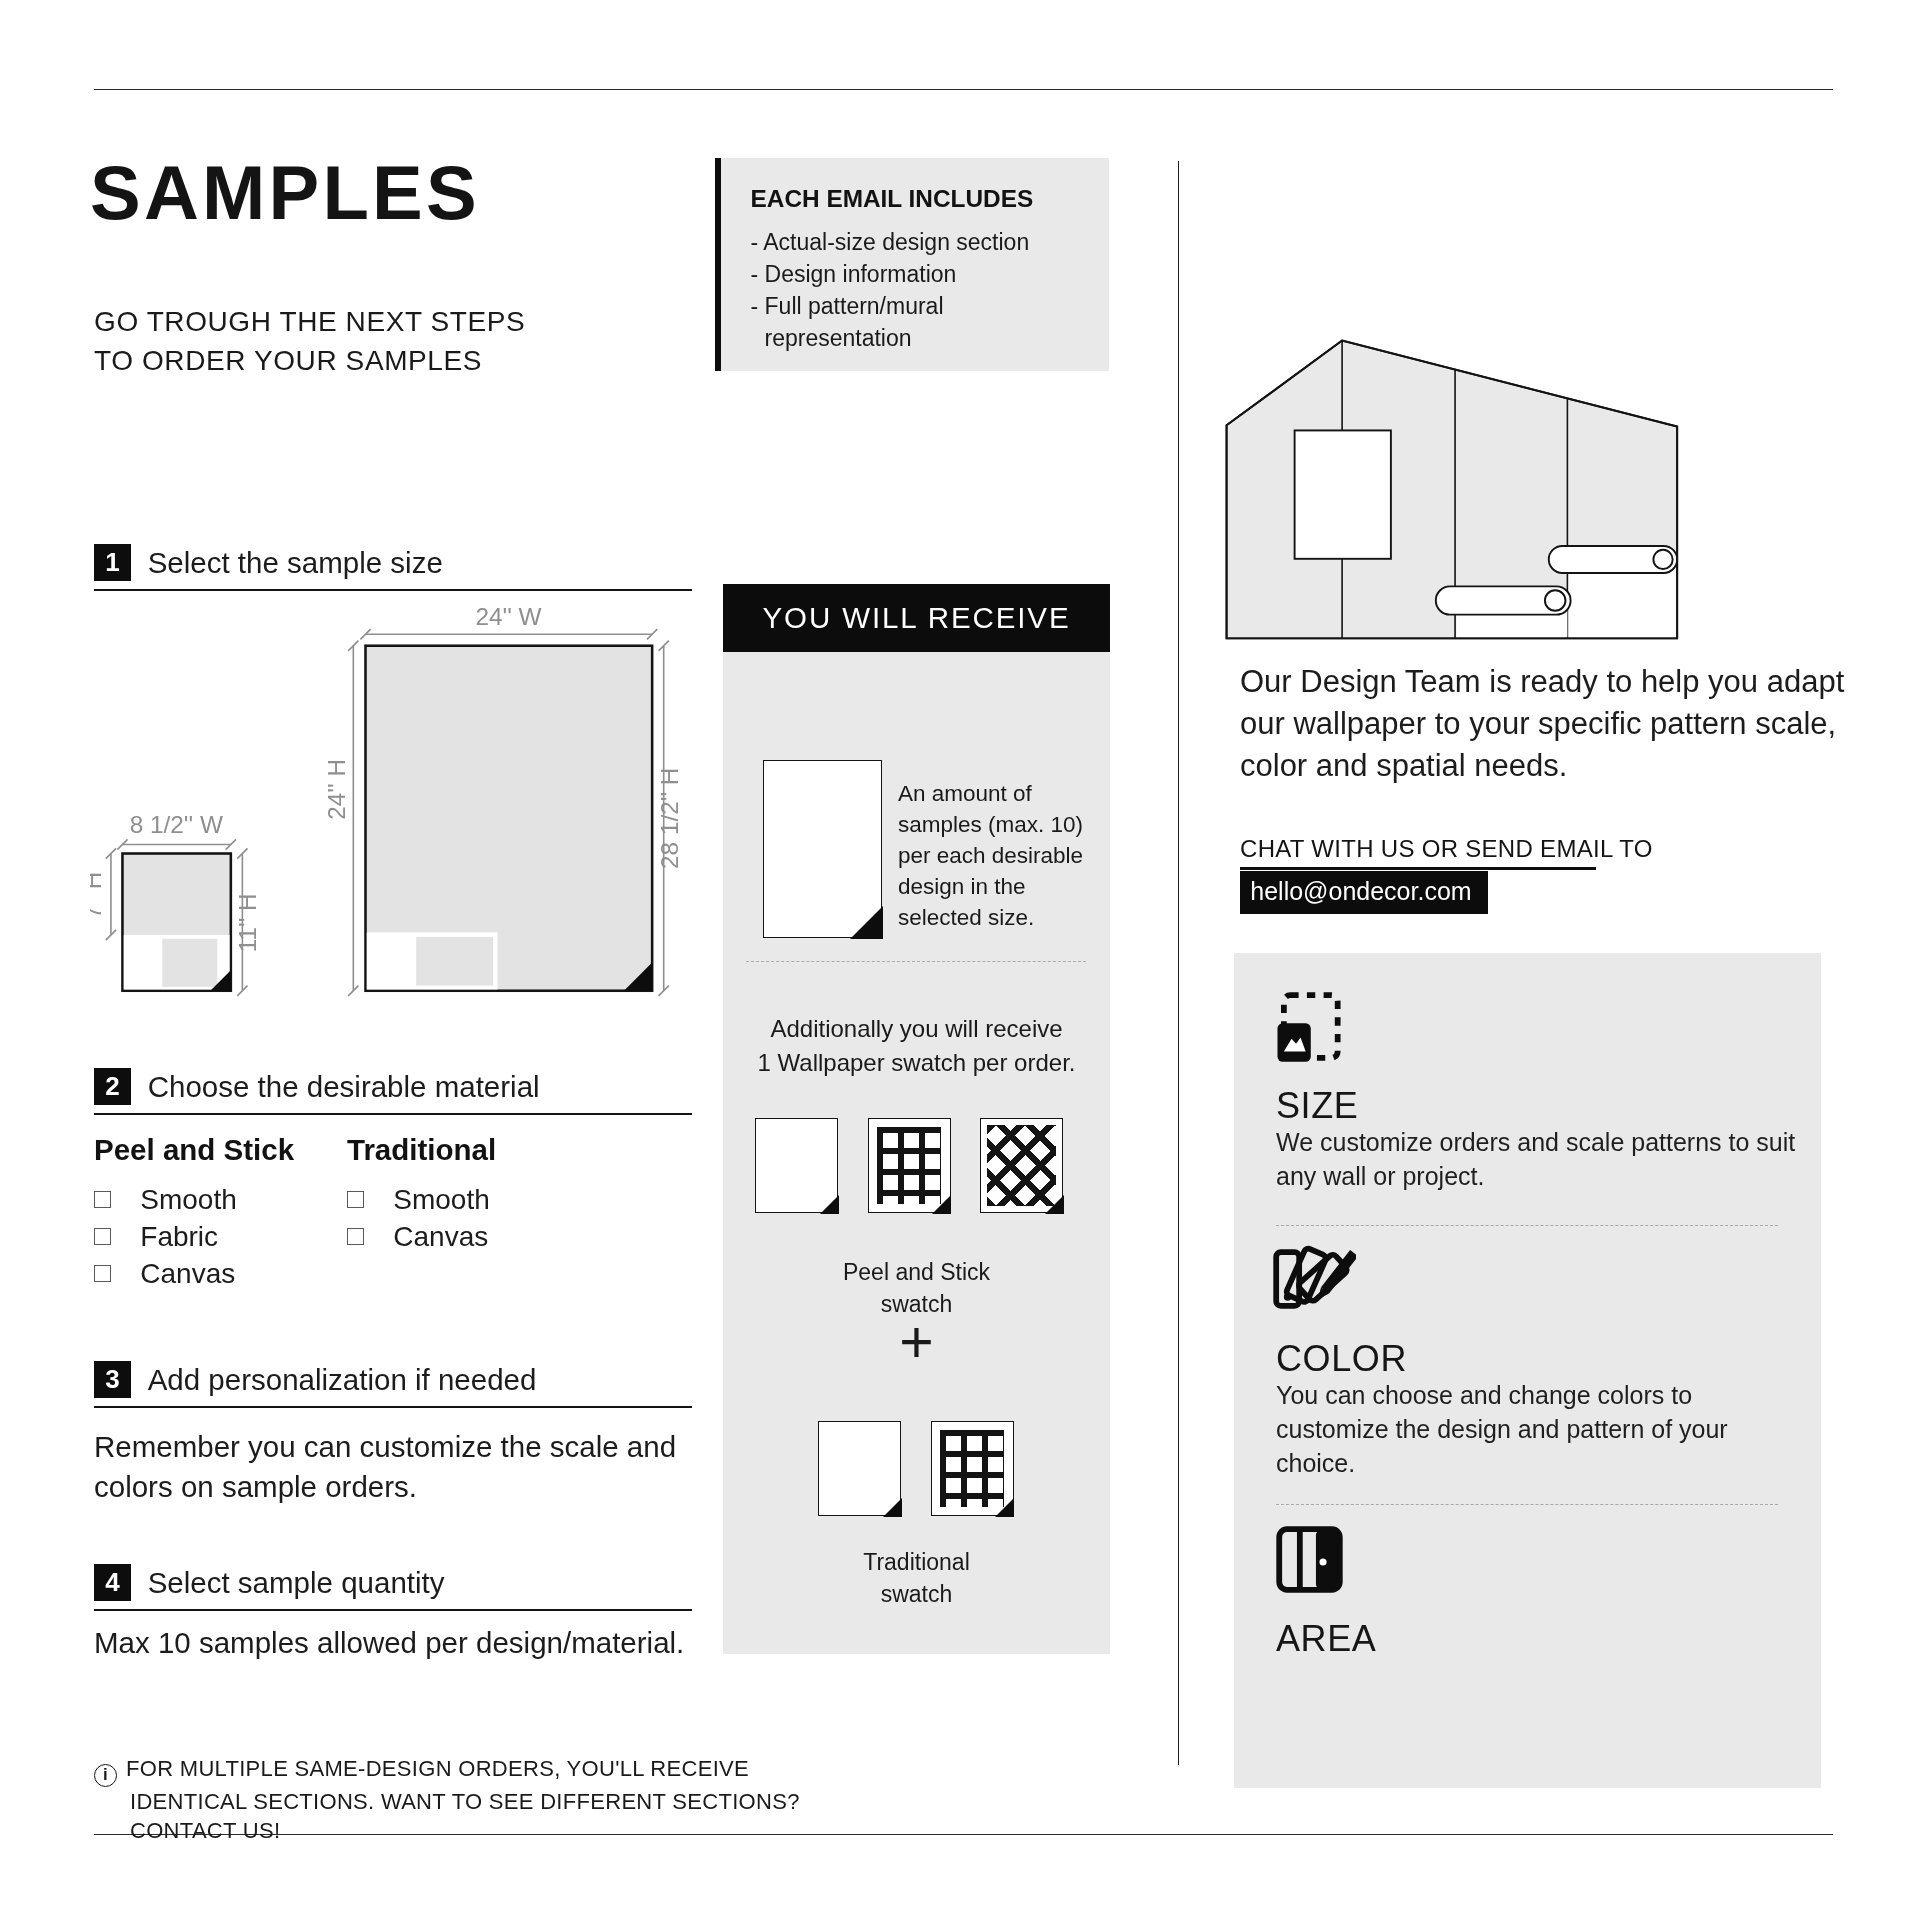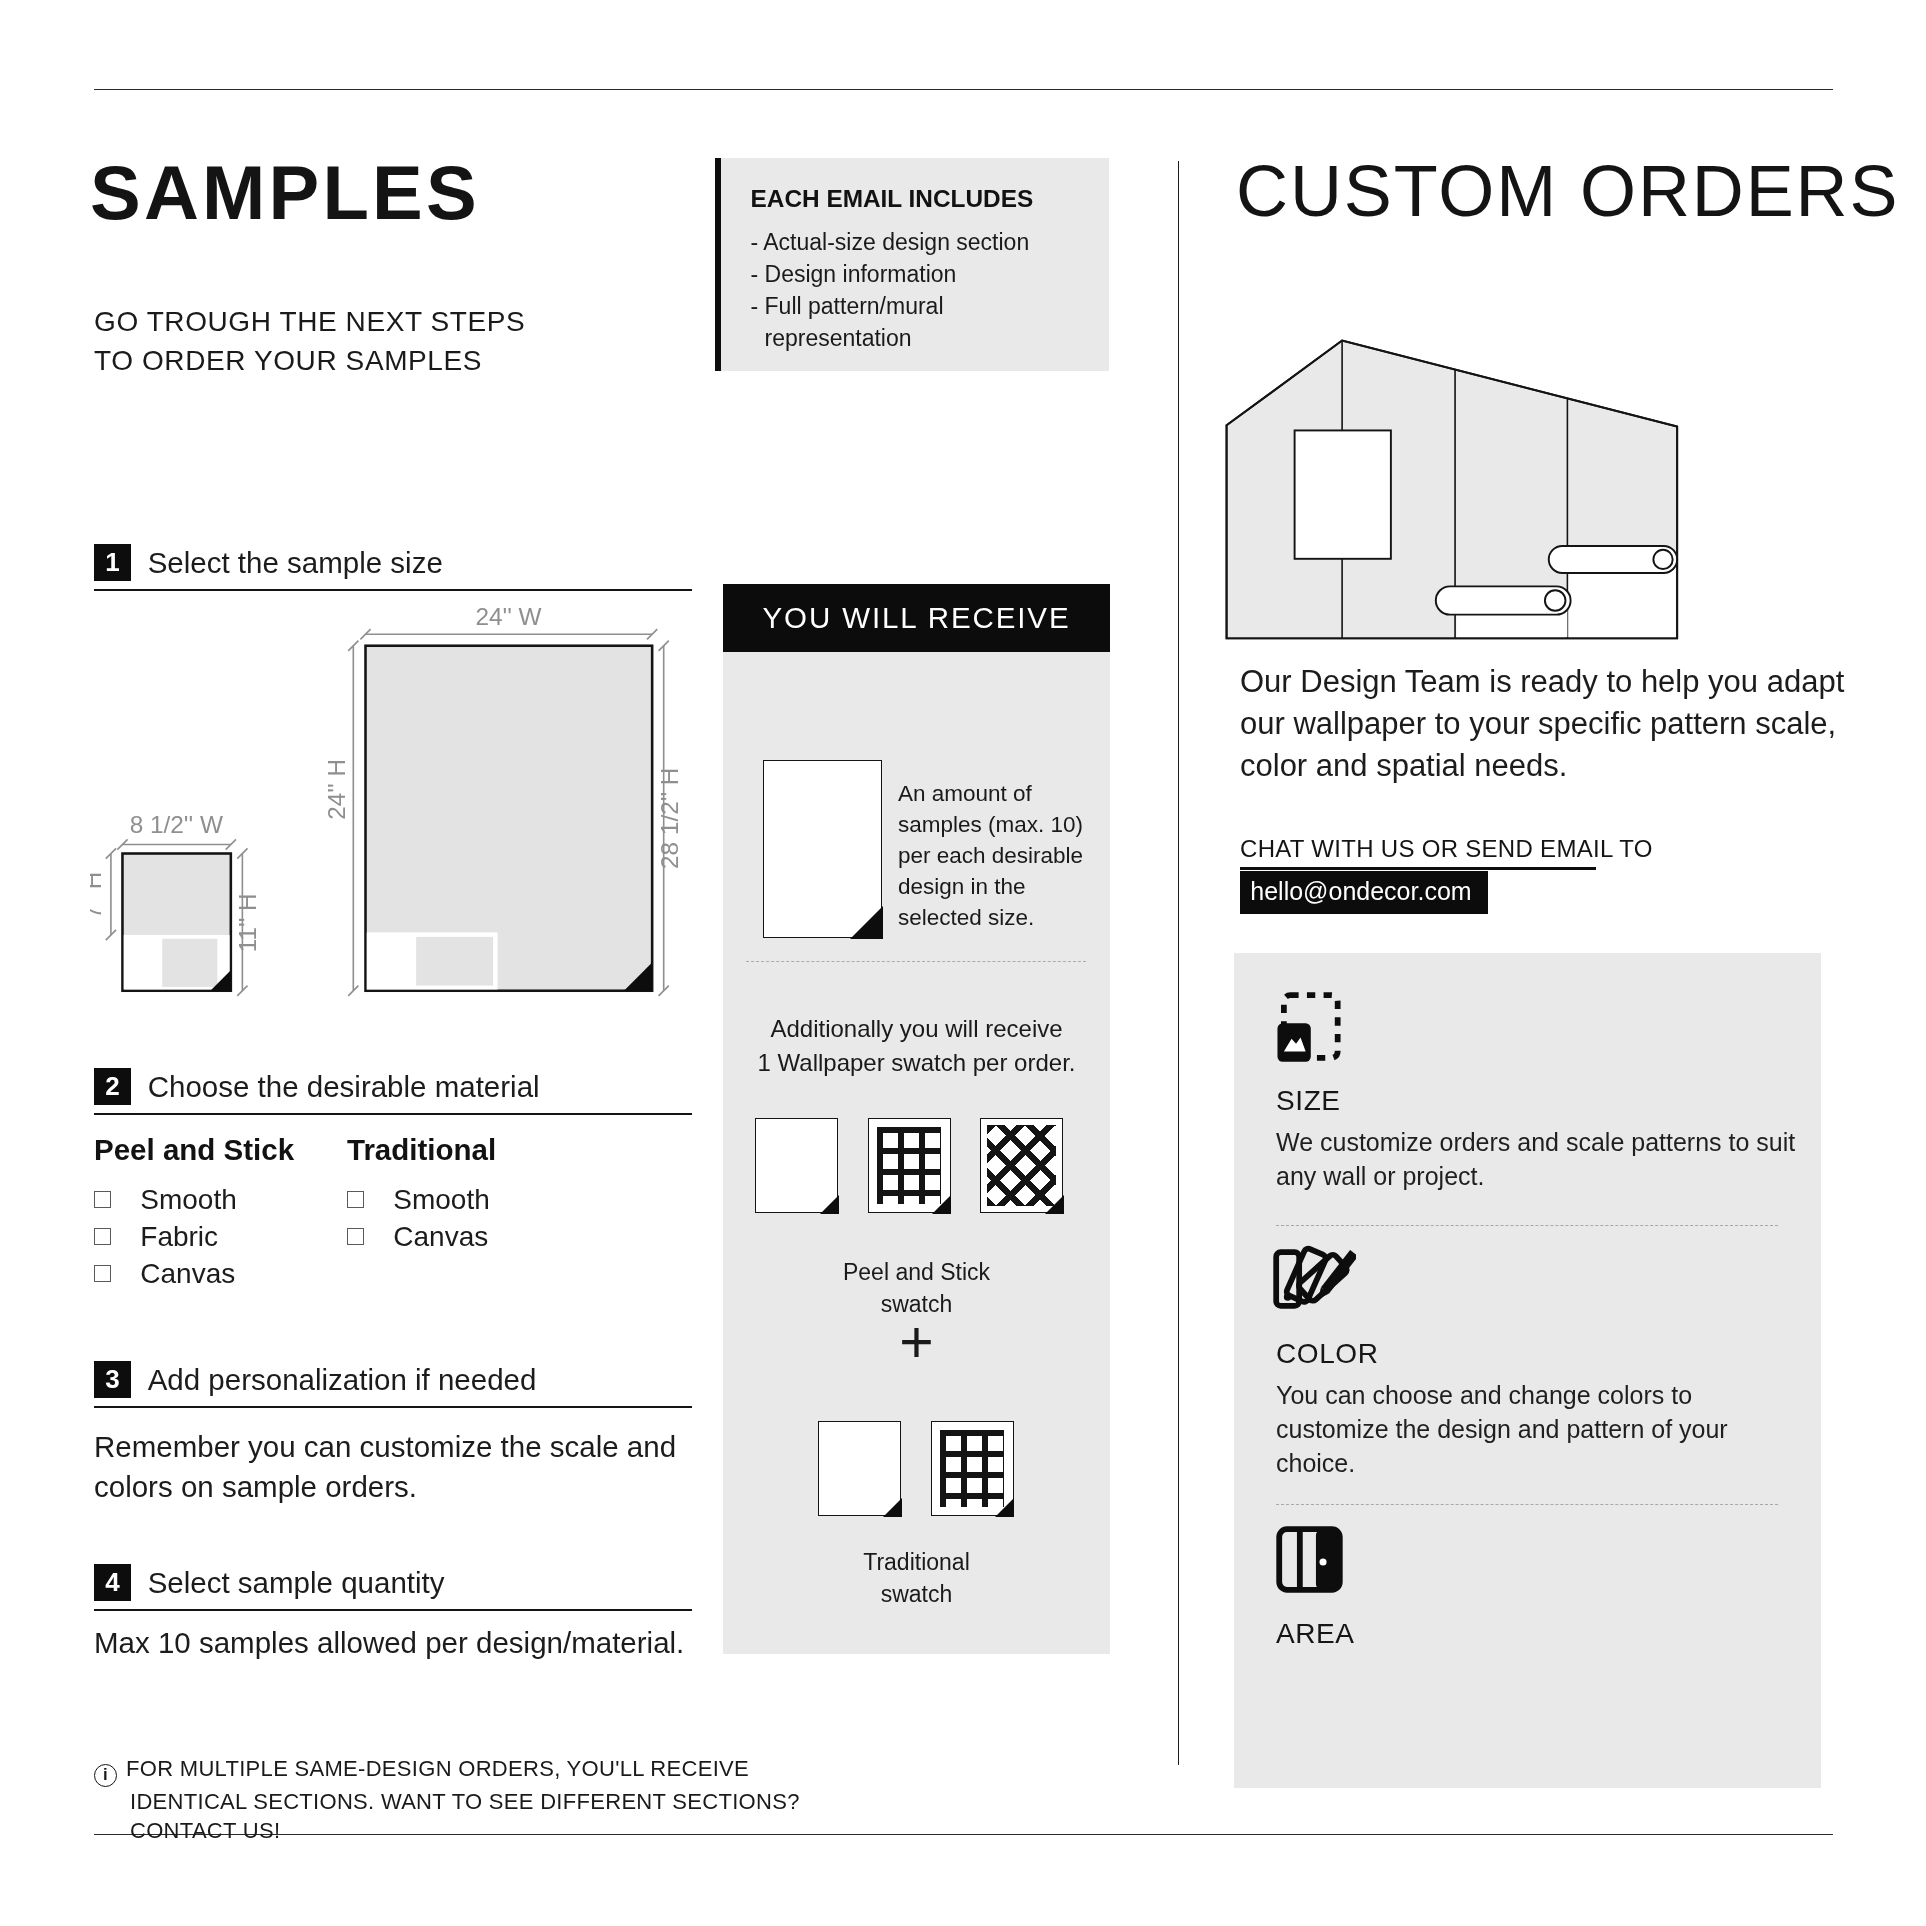--- a/index.html
+++ b/index.html
@@ -91,21 +91,21 @@
   .house { position:absolute; left:1224px; top:320px; }
   .custom-intro { position:absolute; left:1240px; top:661px; width:609px; font-size:31px; line-height:42px; color:#1c1c1c; }
   .chat-label { position:absolute; left:1240px; top:835px; font-size:24px; letter-spacing:0.3px; color:#141414; }
   .chat-underline { position:absolute; left:1240px; top:867px; width:356px; height:3.2px; background:#0d0d0d; }
   .email-chip { position:absolute; left:1240px; top:871px; background:#0c0c0c; color:#fff;
                 font-size:25px; padding:5.8px 16.7px 8.3px 10.3px; }
 
   .custom-panel { position:absolute; left:1234px; top:953px; width:587px; height:835px; background:#e9e9ea; }
   .cicon { position:absolute; left:42px; }
   .cicon.i-size { top:37px; } .cicon.i-color { top:290px; left:39px; } .cicon.i-area { top:573px; }
-  .chead { position:absolute; left:42px; font-size:28px; letter-spacing:0.6px; color:#161616; }
+  .chead { position:absolute; left:42px; font-size:36px; letter-spacing:0.6px; color:#161616; }
   .chead.h-size { top:132px; } .chead.h-color { top:385px; } .chead.h-area { top:665px; }
   .cbody { position:absolute; left:42px; width:520px; font-size:25px; line-height:34px; color:#1f1f1f; }
   .cbody.b-size { top:172px; } .cbody.b-color { top:425px; }
   .cbody.b-area { top:704px; width:533px; line-height:32px; }
   .cdiv { position:absolute; left:42px; width:502px; border-top:1.3px dashed #a8a8a8; }
   .cdiv.d1 { top:272px; } .cdiv.d2 { top:551px; }
 </style>
 </head>
 <body>
 
@@ -263,21 +263,20 @@
       </div>
       <div class="swatch">
         <span class="pat grid"></span>
         <span class="fold sm"></span>
       </div>
     </div>
     <div class="swatch-label l2 preline">Traditional
 swatch</div>
   </div>
 
-  <h1 class="custom-title">CUSTOM ORDERS</h1>
 
   <svg class="house" width="457" height="321" viewBox="0 0 712 500">
     <polygon points="4,164 184,32 706,166 706,496 4,496" fill="#e9e9ea" stroke="#141414" stroke-width="3"></polygon>
     <g stroke="#141414" stroke-width="2.5">
       <line x1="184" y1="32" x2="184" y2="496"></line>
       <line x1="360" y1="77" x2="360" y2="496"></line>
       <line x1="535" y1="122" x2="535" y2="496"></line>
     </g>
     <rect x="362" y="437" width="173" height="57" fill="#ffffff"></rect>
     <rect x="537" y="373" width="167" height="121" fill="#ffffff"></rect>

